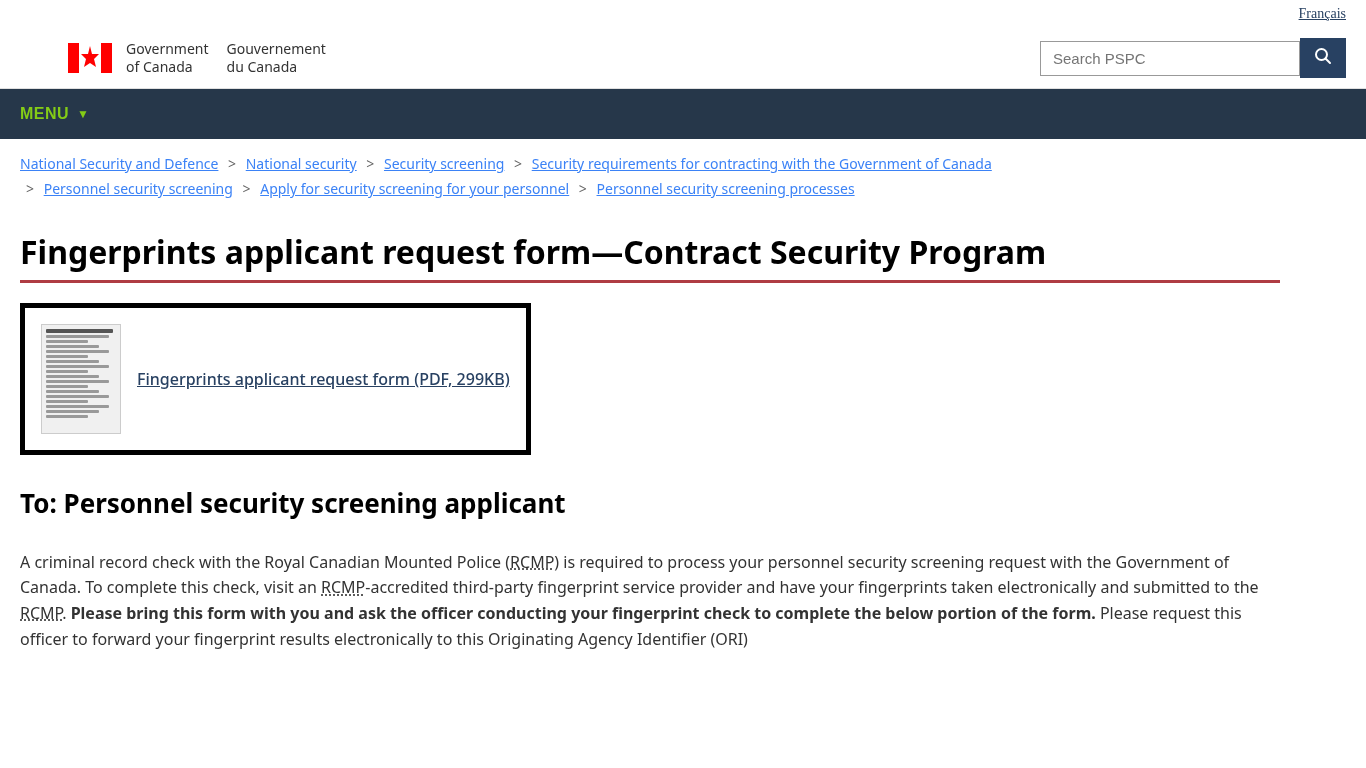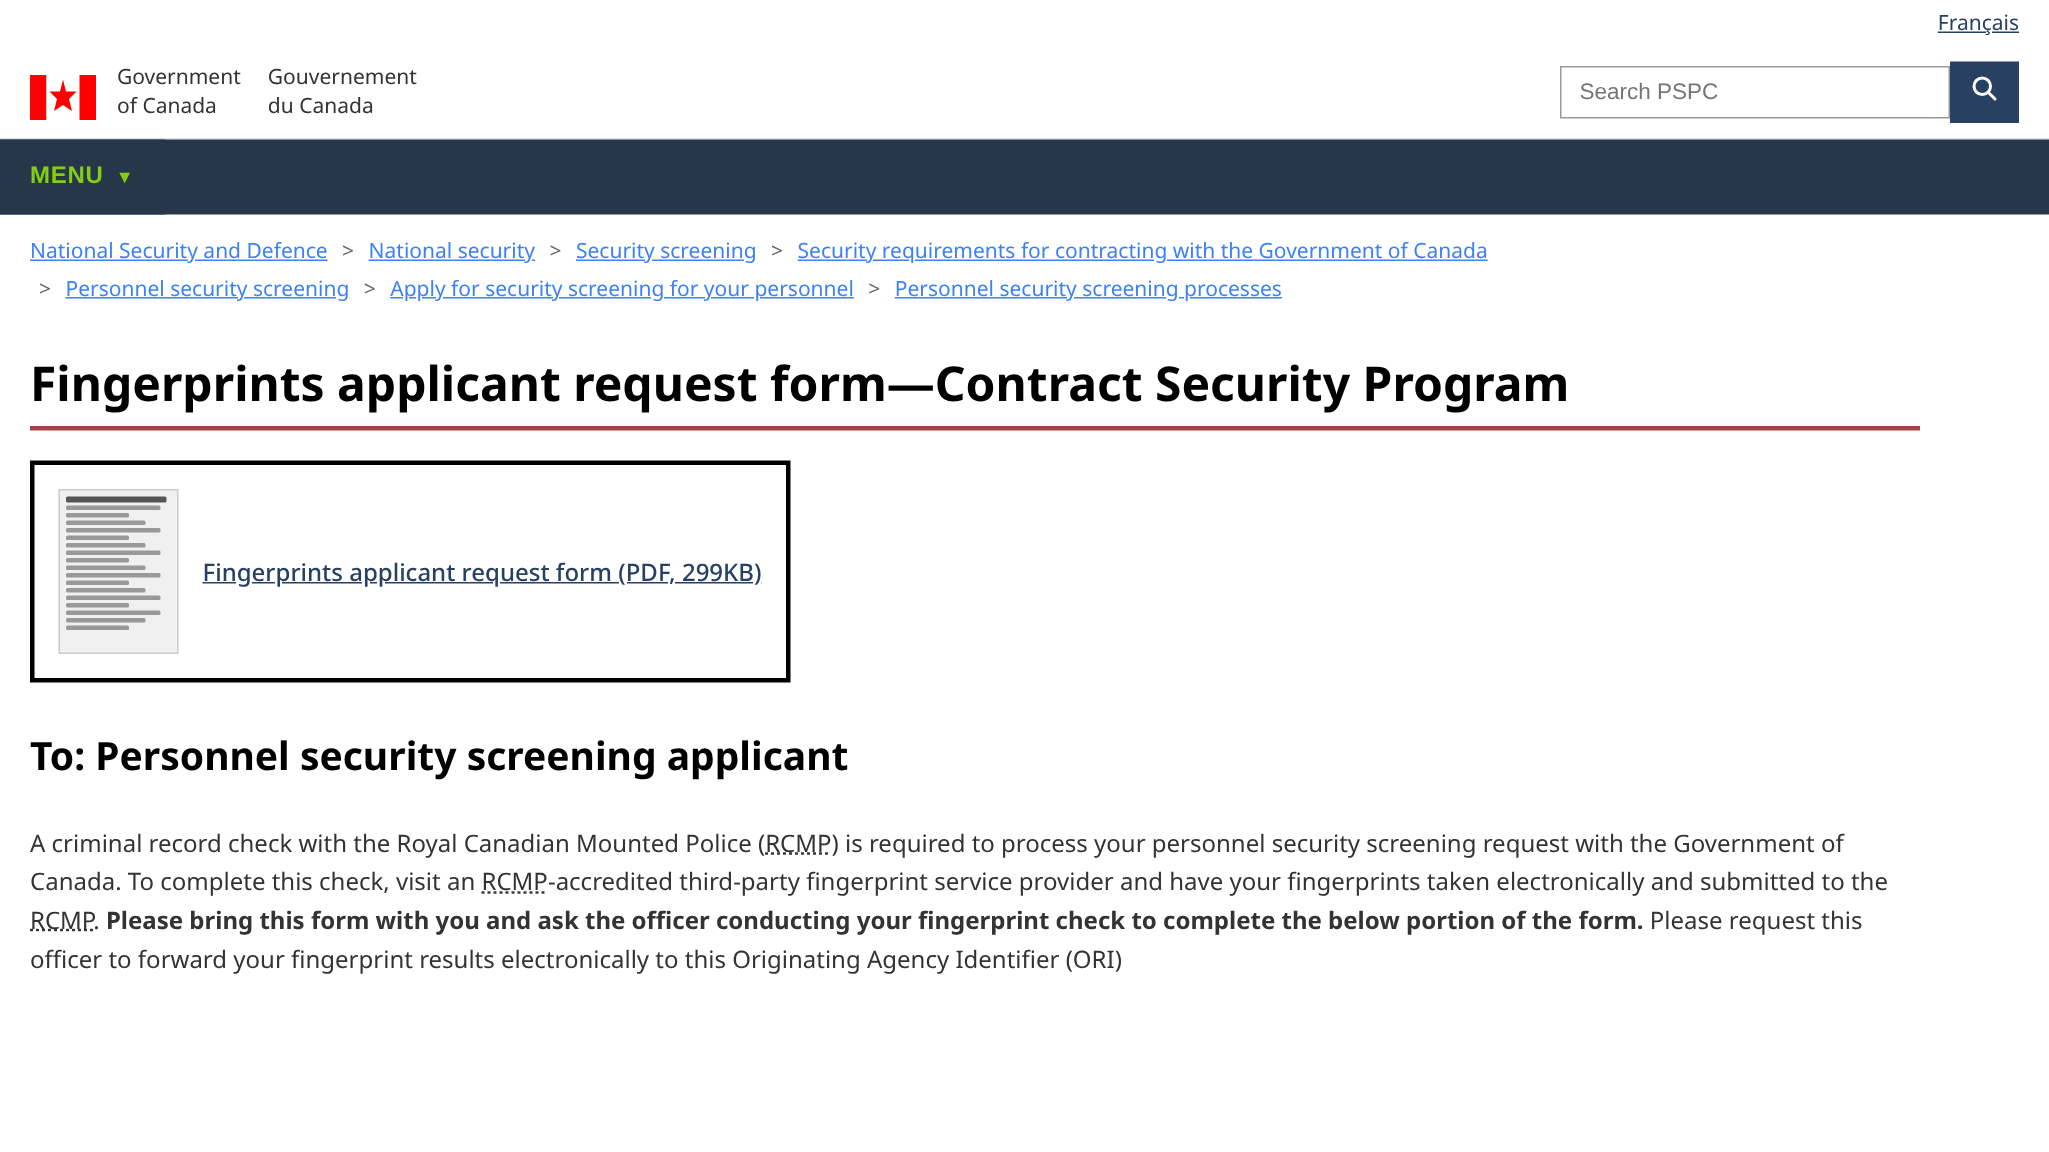--- a/index.html
+++ b/index.html
@@ -9,35 +9,37 @@
     .top-bar {
       display: flex;
       justify-content: flex-end;
       padding: 6px 20px;
       background: #fff;
     }
     .top-bar a {
       color: #284162;
       font-size: 14px;
       text-decoration: underline;
+      font-family: Liberation Serif, serif;
     }
 
     
     .site-header {
       display: flex;
       align-items: center;
       justify-content: space-between;
       padding: 10px 20px;
       background: #fff;
       border-bottom: 1px solid #e0e0e0;
     }
     .logo-area {
       display: flex;
-      align-items: flex-end;
+      align-items: center;
       gap: 14px;
+      margin-left: 48px;
     }
     .logo-text {
       display: flex;
       gap: 18px;
     }
     .logo-text-col {
       font-size: 14px;
       line-height: 1.3;
       color: #333;
     }
@@ -113,21 +115,21 @@
     }
     .title-divider {
       border: none;
       border-top: 3px solid #af3c43;
       margin-bottom: 20px;
       width: 100%;
     }
 
     
     .pdf-card {
-      border: 3px solid #000000;
+      border: 5px solid #000000;
       display: inline-flex;
       align-items: center;
       padding: 16px;
       gap: 16px;
       margin-bottom: 30px;
       background: #fff;
       min-width: 420px;
       justify-content: center;
     }
     .pdf-thumbnail {

